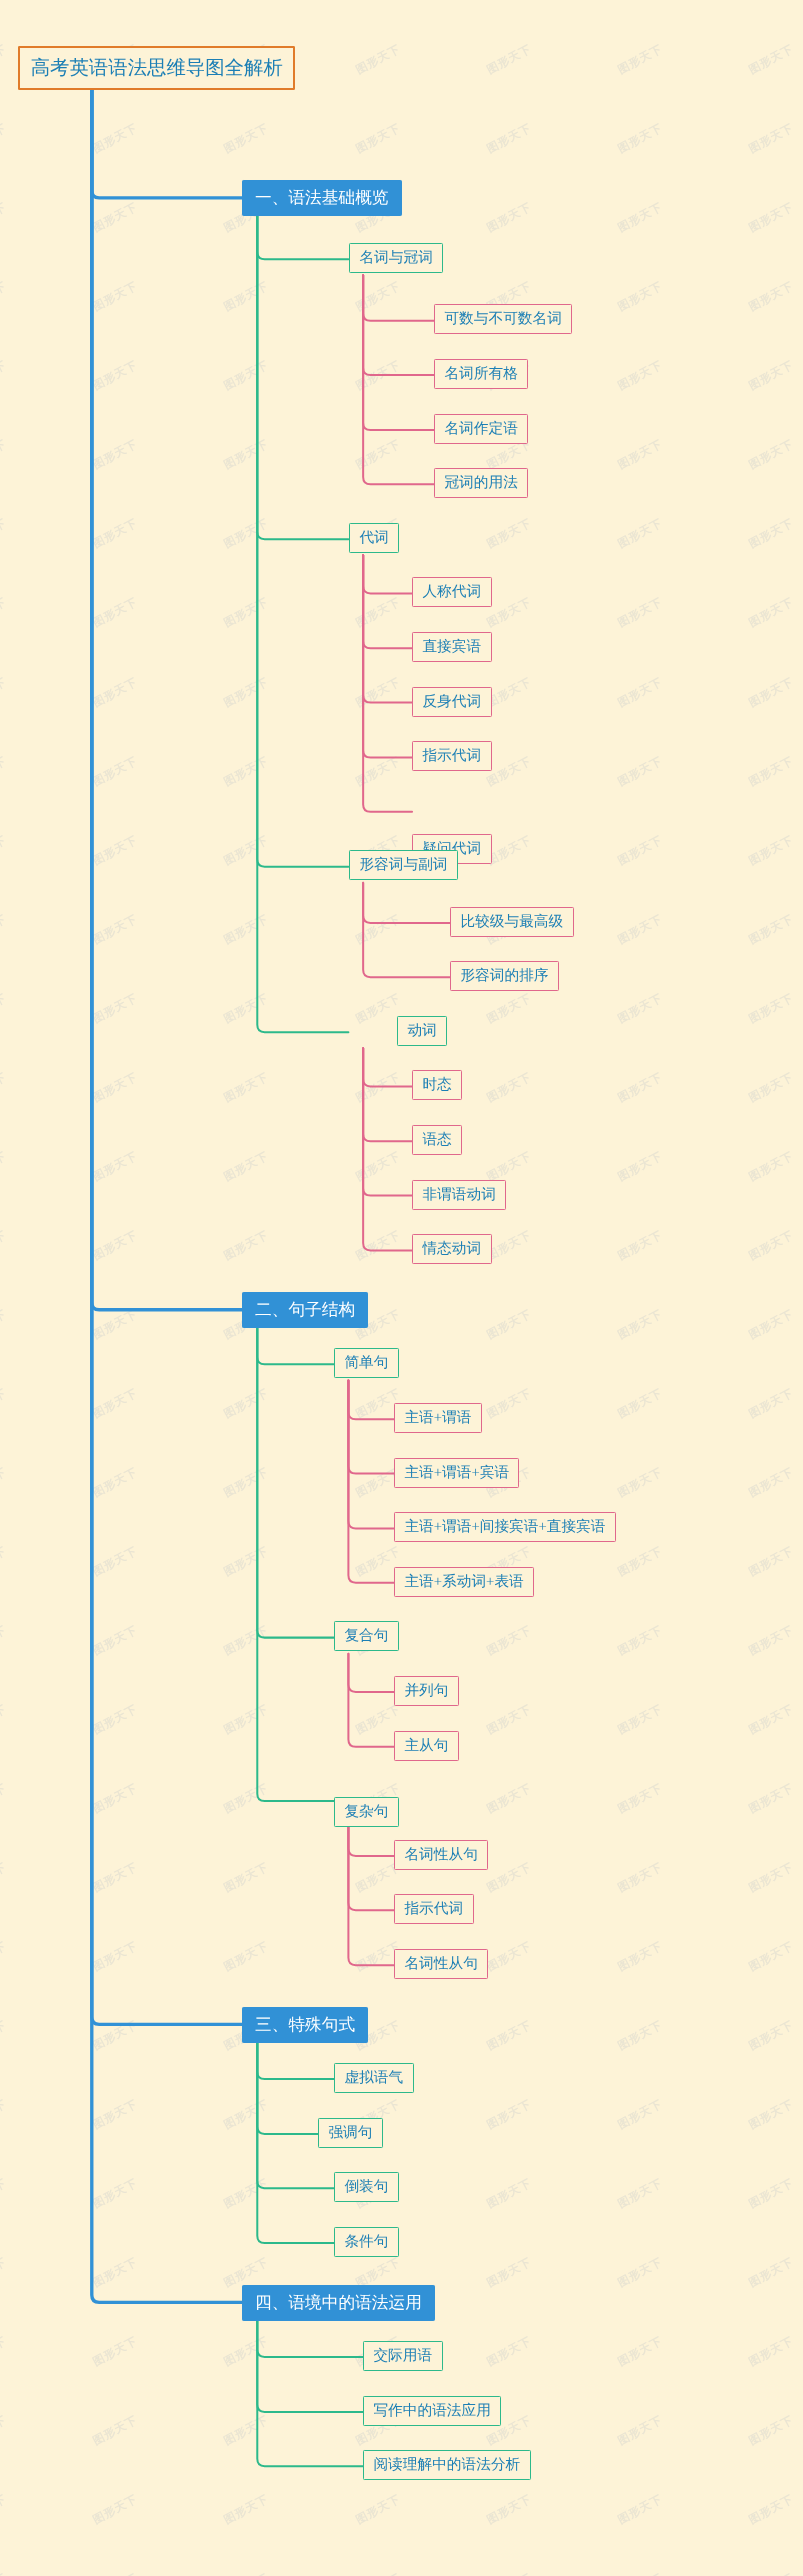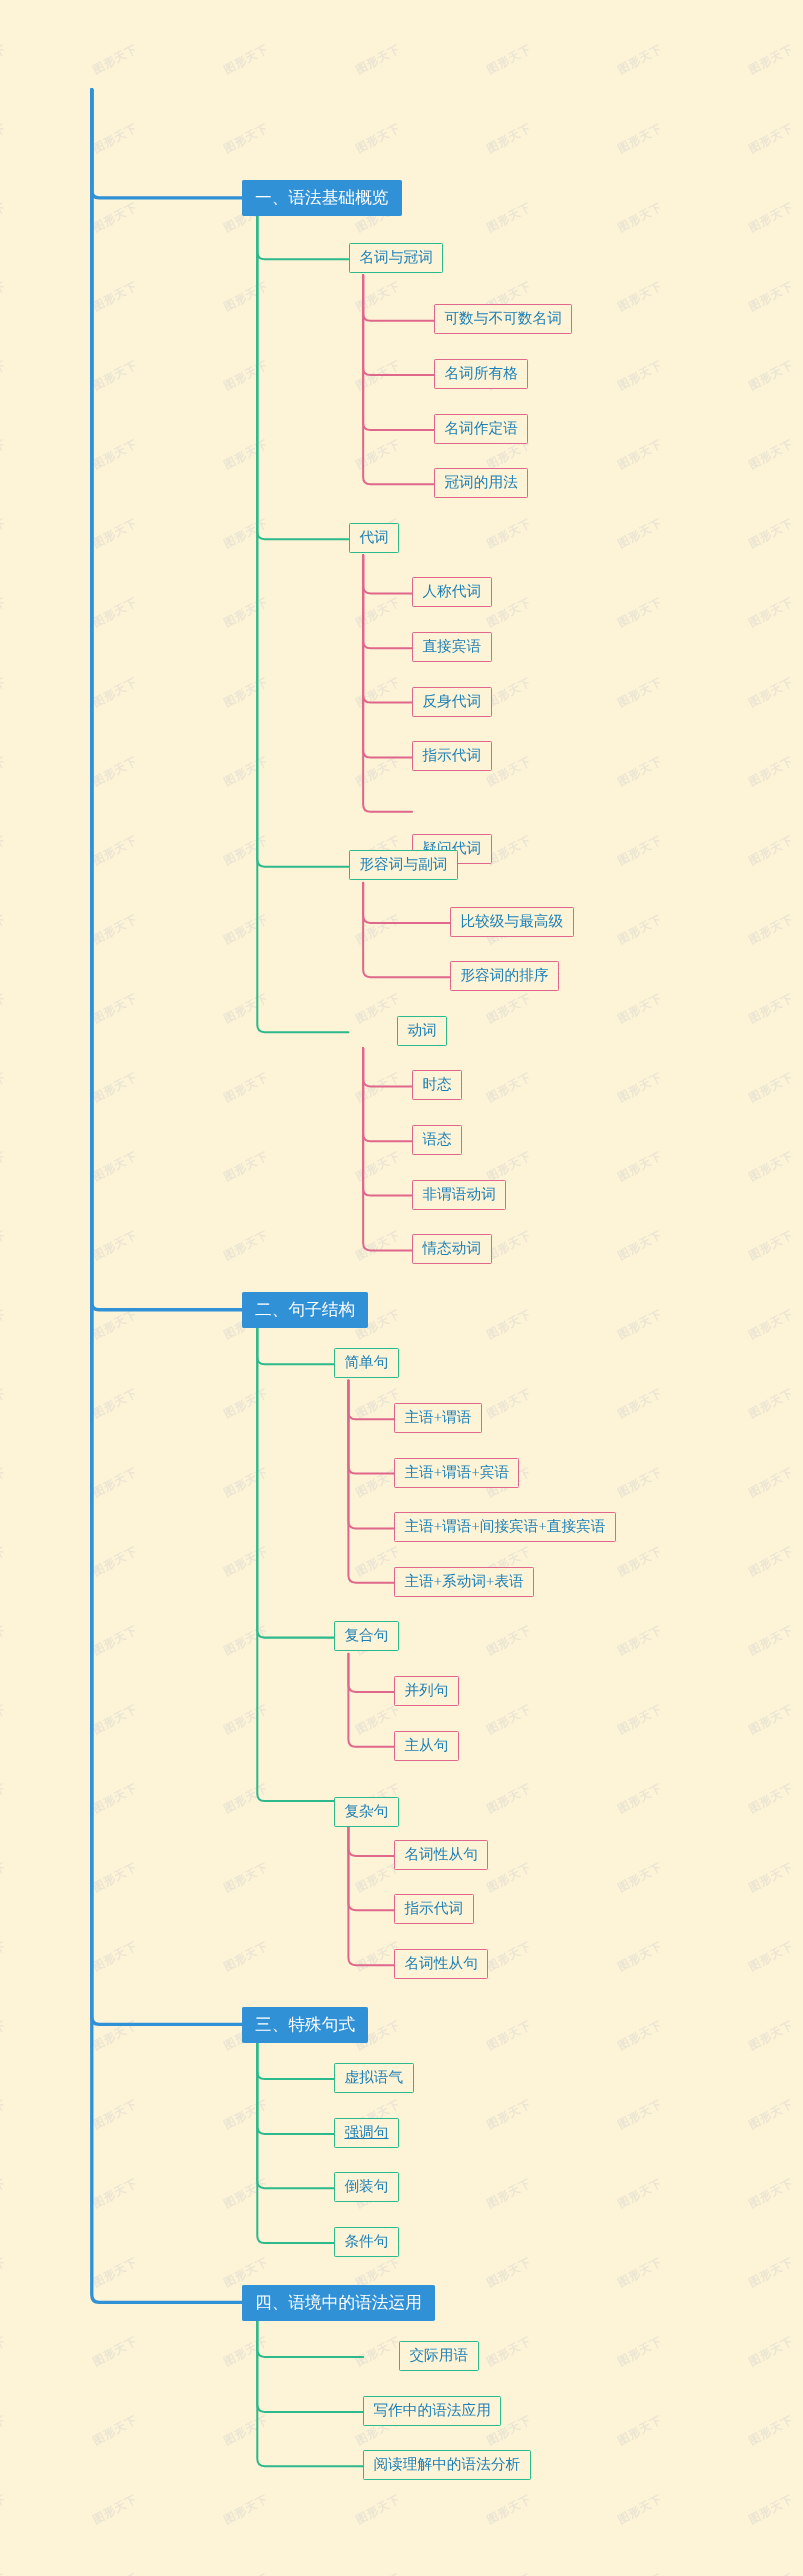--- a/index.html
+++ b/index.html
@@ -375,20 +375,21 @@
     <path d="M 384 3049 L 384 3093 Q 384 3104 395 3104 L 498 3104" fill="none" stroke="#2cb98b" stroke-width="3" stroke-linecap="round"></path>
     <path d="M 384 3049 L 384 3175 Q 384 3186 395 3186 L 498 3186" fill="none" stroke="#2cb98b" stroke-width="3" stroke-linecap="round"></path>
     <path d="M 384 3049 L 384 3256 Q 384 3267 395 3267 L 498 3267" fill="none" stroke="#2cb98b" stroke-width="3" stroke-linecap="round"></path>
     <path d="M 384 3049 L 384 3338 Q 384 3349 395 3349 L 498 3349" fill="none" stroke="#2cb98b" stroke-width="3" stroke-linecap="round"></path>
     <path d="M 384 3464 L 384 3508 Q 384 3519 395 3519 L 542 3519" fill="none" stroke="#2cb98b" stroke-width="3" stroke-linecap="round"></path>
     <path d="M 384 3464 L 384 3590 Q 384 3601 395 3601 L 542 3601" fill="none" stroke="#2cb98b" stroke-width="3" stroke-linecap="round"></path>
     <path d="M 384 3464 L 384 3671 Q 384 3682 395 3682 L 542 3682" fill="none" stroke="#2cb98b" stroke-width="3" stroke-linecap="round"></path>
   </svg>
 
 <div id="map">
+  <div class="node root" id="node-root" style="left: 18px; top: 46px;">高考英语语法思维导图全解析</div>
 <div class="node l1" id="node-s1" style="left: 242px; top: 180px;">一、语法基础概览</div>
     <div class="node l2" id="node-s1c1" style="left: 349px; top: 243px;">名词与冠词</div>
     <div class="node l3" id="node-s1c1a" style="left: 434px; top: 304px;">可数与不可数名词</div>
     <div class="node l3" id="node-s1c1b" style="left: 434px; top: 359px;">名词所有格</div>
     <div class="node l3" id="node-s1c1c" style="left: 434px; top: 414px;">名词作定语</div>
     <div class="node l3" id="node-s1c1d" style="left: 434px; top: 468px;">冠词的用法</div>
     <div class="node l2" id="node-s1c2" style="left: 349px; top: 523px;">代词</div>
     <div class="node l3" id="node-s1c2a" style="left: 412px; top: 577px;">人称代词</div>
     <div class="node l3" id="node-s1c2b" style="left: 412px; top: 632px;">直接宾语</div>
     <div class="node l3" id="node-s1c2c" style="left: 412px; top: 687px;">反身代词</div>
@@ -410,21 +411,21 @@
     <div class="node l3" id="node-s2c1d" style="left: 394px; top: 1567px;">主语+系动词+表语</div>
     <div class="node l2" id="node-s2c2" style="left: 334px; top: 1621px;">复合句</div>
     <div class="node l3" id="node-s2c2a" style="left: 394px; top: 1676px;">并列句</div>
     <div class="node l3" id="node-s2c2b" style="left: 394px; top: 1731px;">主从句</div>
     <div class="node l2" id="node-s2c3" style="left: 334px; top: 1785px; margin-top: 12px;">复杂句</div>
     <div class="node l3" id="node-s2c3a" style="left: 394px; top: 1840px;">名词性从句</div>
     <div class="node l3" id="node-s2c3b" style="left: 394px; top: 1894px;">指示代词</div>
     <div class="node l3" id="node-s2c3c" style="left: 394px; top: 1949px;">名词性从句</div>
     <div class="node l1" id="node-s3" style="left: 242px; top: 2007px;">三、特殊句式</div>
     <div class="node l2" id="node-s3c1" style="left: 334px; top: 2063px;">虚拟语气</div>
-    <div class="node l2" id="node-s3c2" style="left: 334px; top: 2118px; text-decoration: underline;">强调句</div>
+    <div class="node l2" id="node-s3c2" style="left: 318px; top: 2118px;">强调句</div>
     <div class="node l2" id="node-s3c3" style="left: 334px; top: 2172px;">倒装句</div>
     <div class="node l2" id="node-s3c4" style="left: 334px; top: 2227px;">条件句</div>
     <div class="node l1" id="node-s4" style="left: 242px; top: 2285px;">四、语境中的语法运用</div>
-    <div class="node l2" id="node-s4c1" style="left: 363px; top: 2341px; margin-left: 36px;">交际用语</div>
+    <div class="node l2" id="node-s4c1" style="left: 363px; top: 2341px;">交际用语</div>
     <div class="node l2" id="node-s4c2" style="left: 363px; top: 2396px;">写作中的语法应用</div>
     <div class="node l2" id="node-s4c3" style="left: 363px; top: 2450px;">阅读理解中的语法分析</div>
   </div>
 
 
 </body></html>

